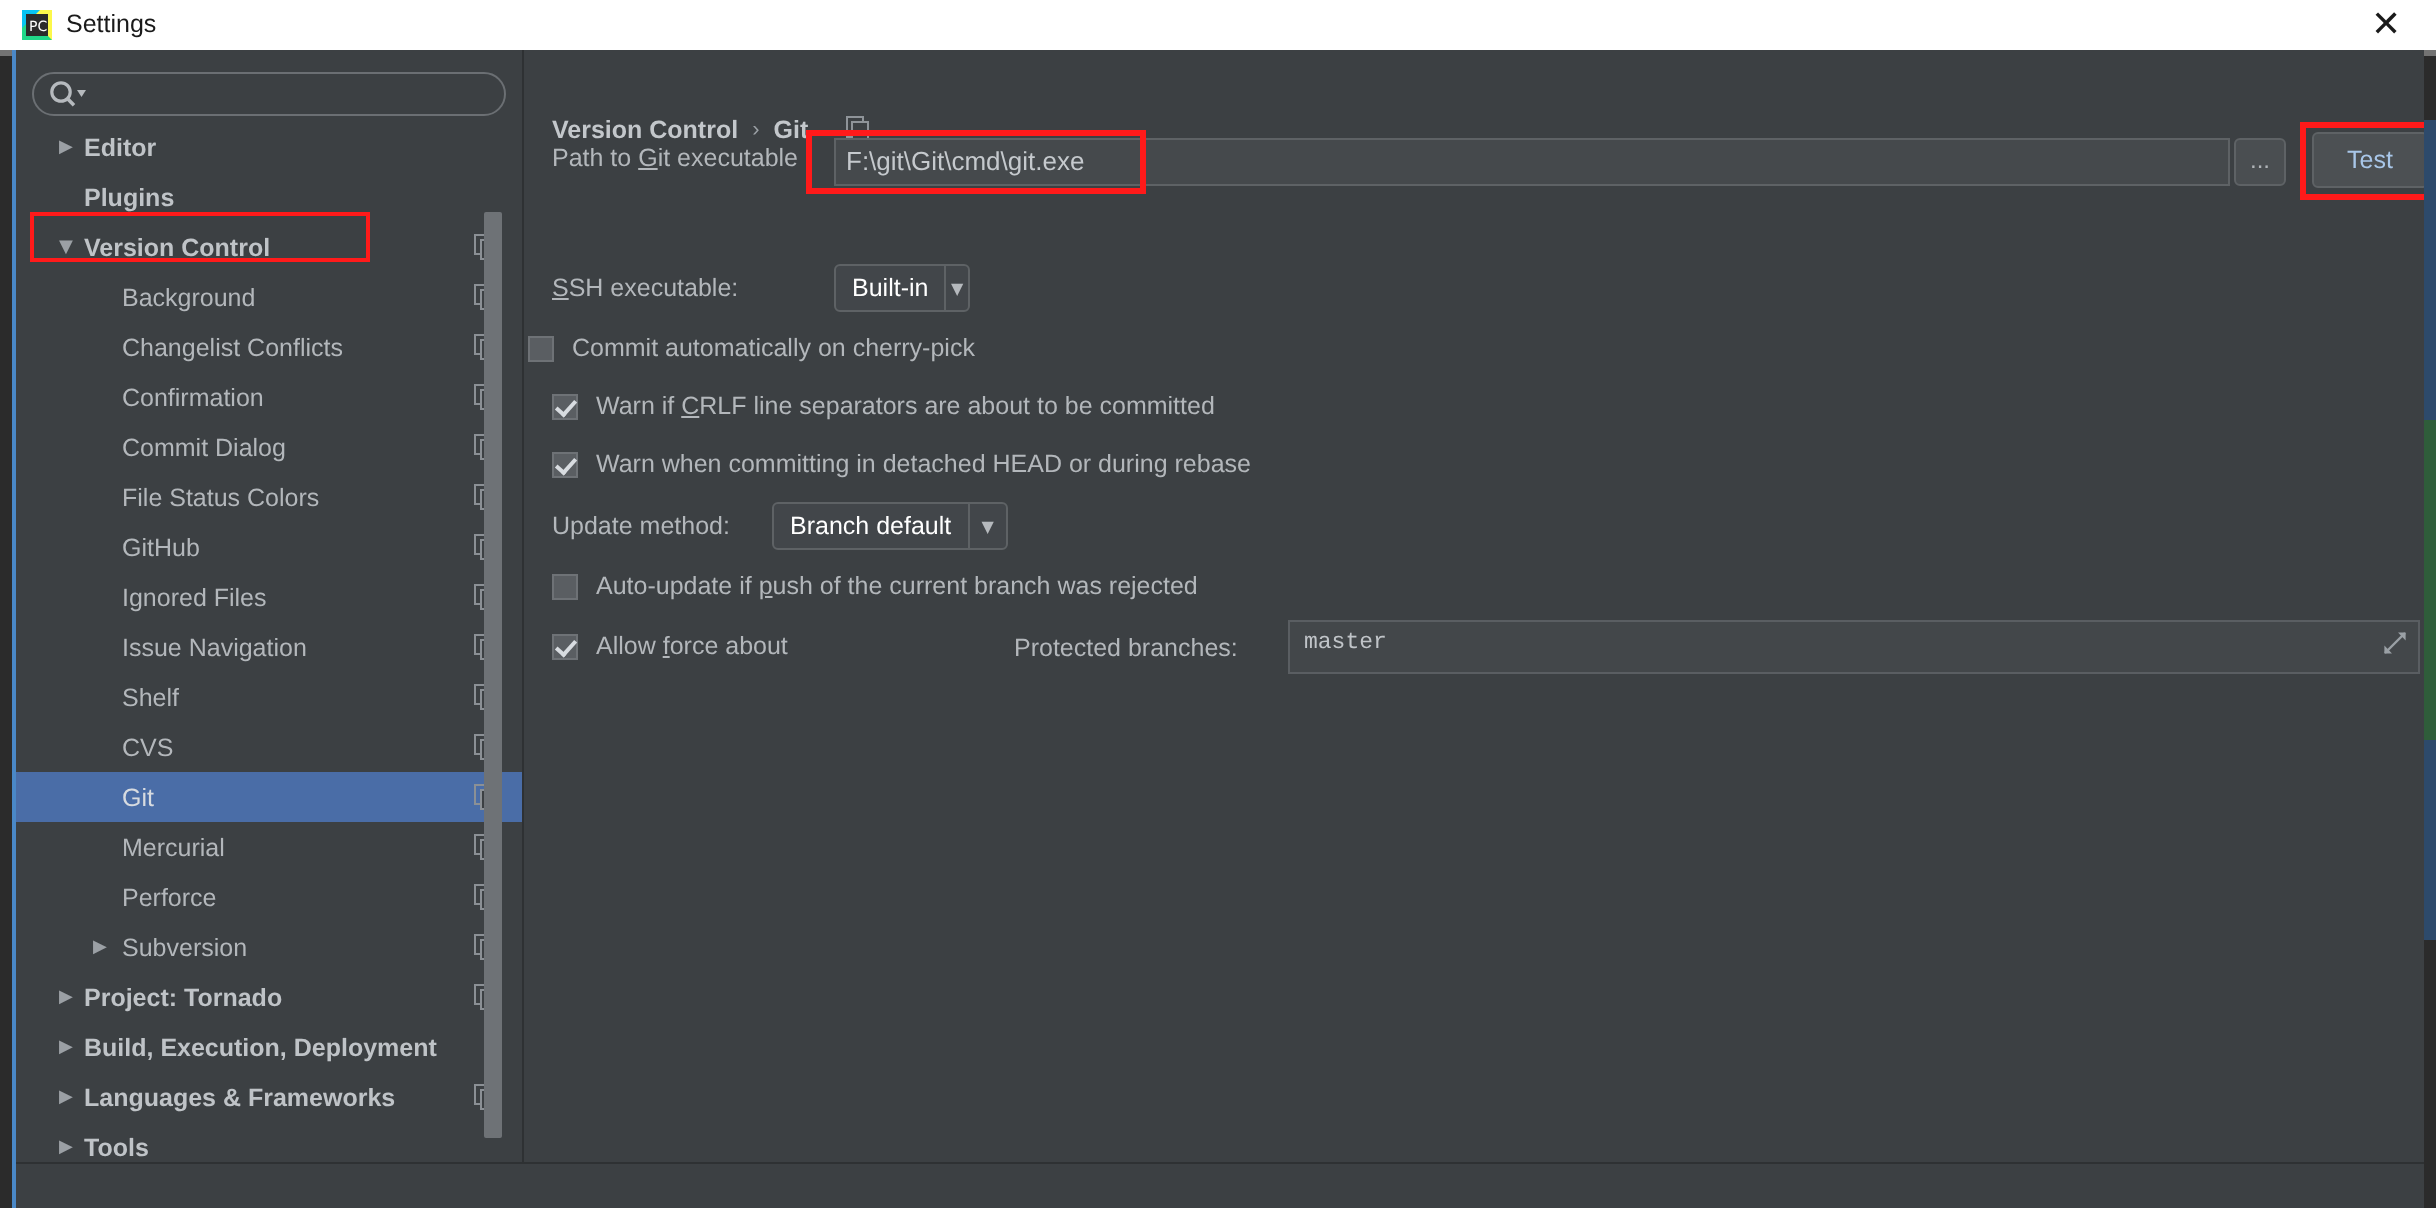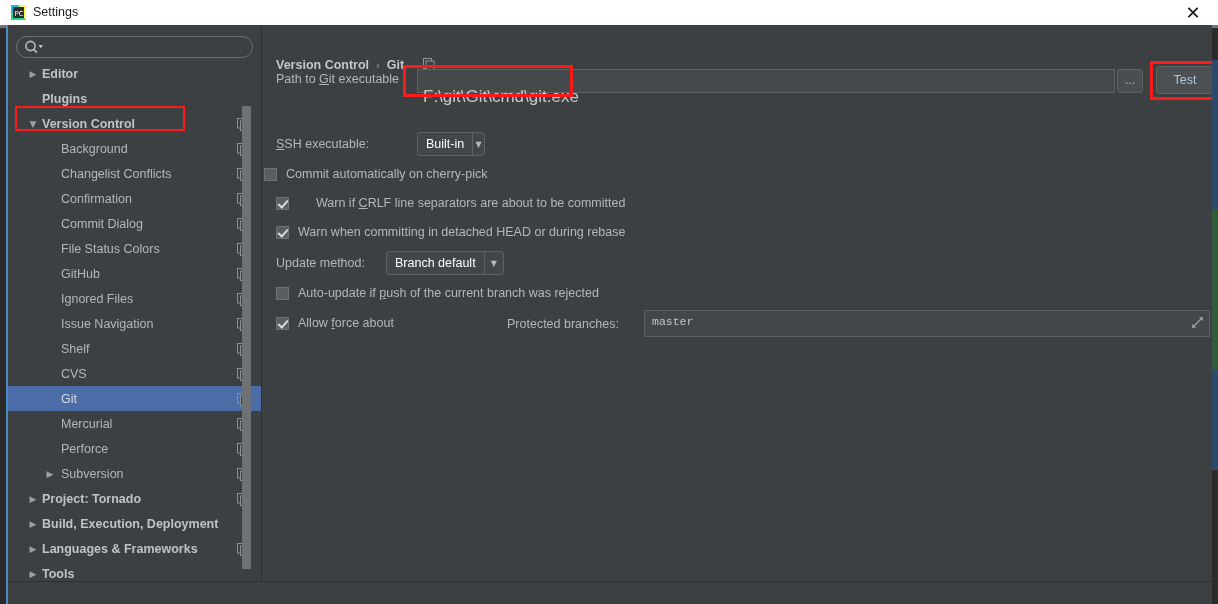--- a/index.html
+++ b/index.html
@@ -184,25 +184,25 @@
 
   
   .path-field {
     position: absolute; left: 155px; top: 44px;
     width: 698px; height: 24px;
     background: #45494c;
     border: 1px solid #5e6265;
     box-sizing: border-box;
   }
   .path-text {
-    position: absolute; left: 155px; top: 60px;
+    position: absolute; left: 155px; top: 44px;
     width: 690px; height: 24px;
     line-height: 23px;
     padding-left: 6px;
-    font-size: 17px; color: #c5c9cd;
+    font-size: 13px; color: #c5c9cd;
     box-sizing: border-box;
     pointer-events: none;
   }
   .browse-btn {
     position: absolute; left: 855px; top: 44px;
     width: 26px; height: 24px;
     background: #4a4e51;
     border: 1px solid #5e6265;
     border-radius: 3px;
     box-sizing: border-box;
@@ -532,21 +532,21 @@
         <span class="combo-arrow">▼</span>
       </div>
 
       <div class="cb-row" style="left:2px; top:142px;">
         <span class="cb"></span>
         <span class="cb-label">
           <span>Commit automatically on cherry-pick</span><u></u><span></span>
         </span>
       </div>
 
-      <div class="cb-row" style="left:14px; top:171px;gap:18px;">
+      <div class="cb-row" style="left:14px; top:171px;">
         <span class="cb checked"></span>
         <span class="cb-label">
           <span>Warn if </span><u>C</u><span>RLF line separators are about to be committed</span>
         </span>
       </div>
 
       <div class="cb-row" style="left:14px; top:200px;">
         <span class="cb checked"></span>
         <span class="cb-label">
           <span>Warn when committing in detached HEAD or during rebase</span><u></u><span></span>

